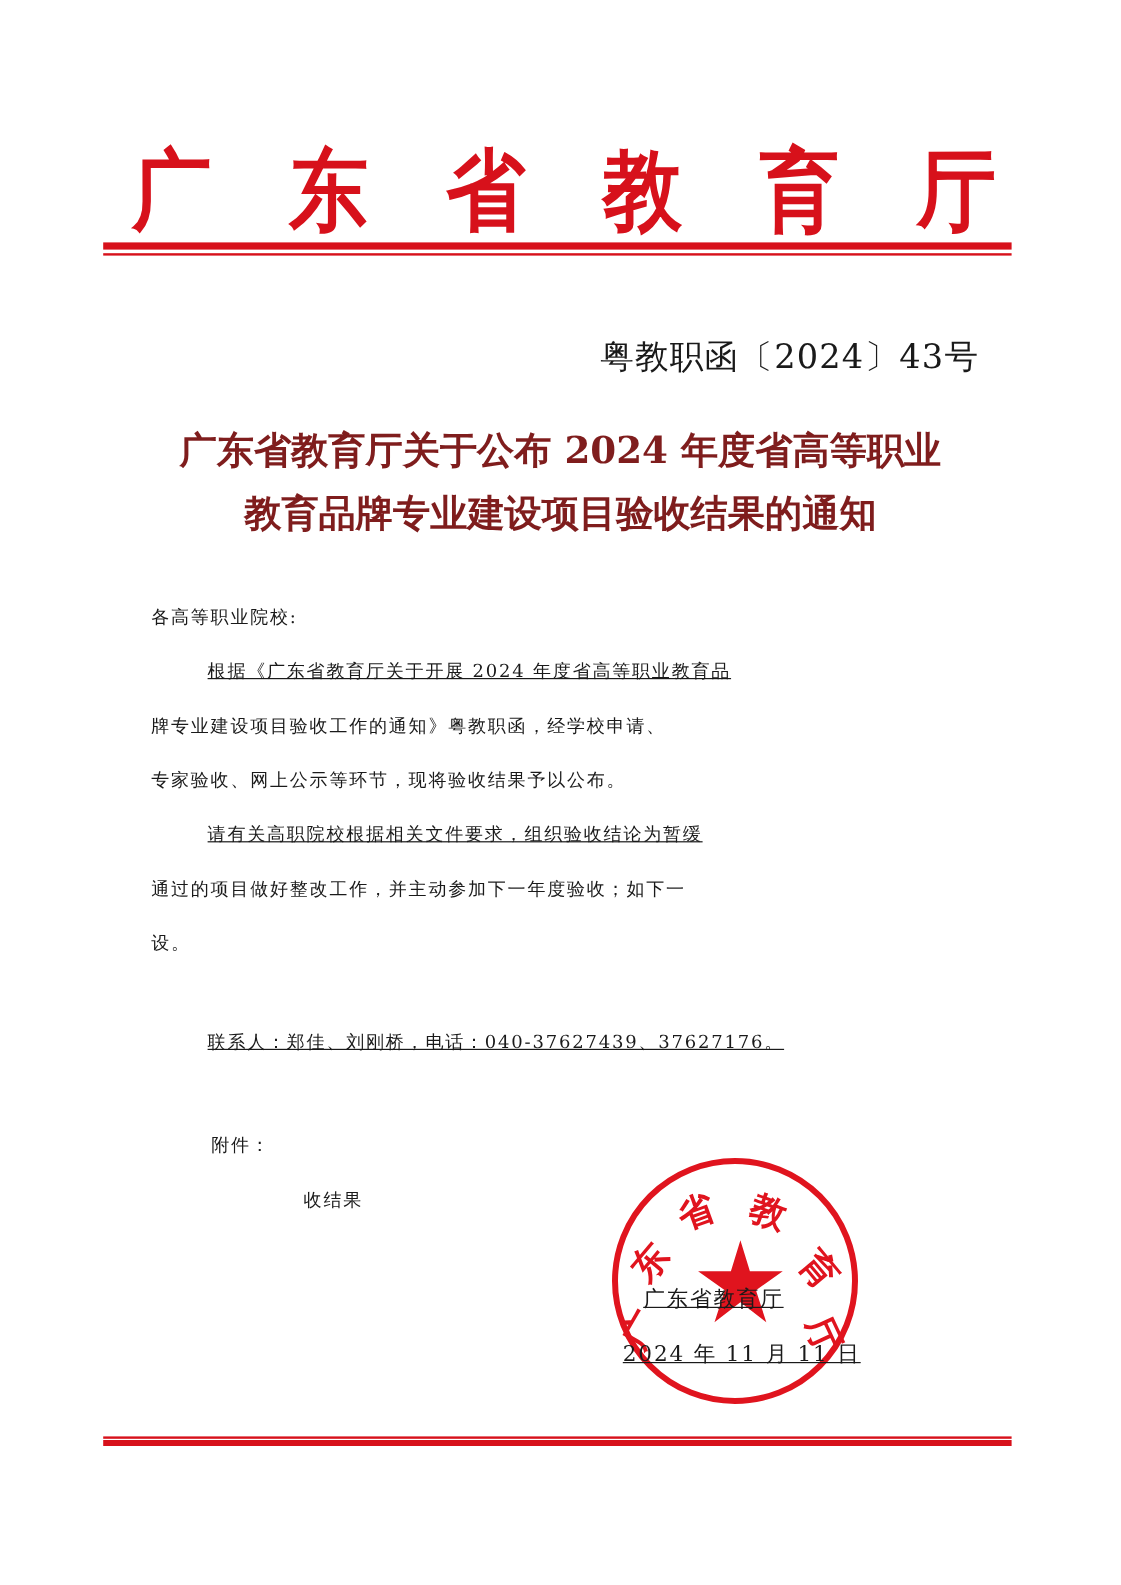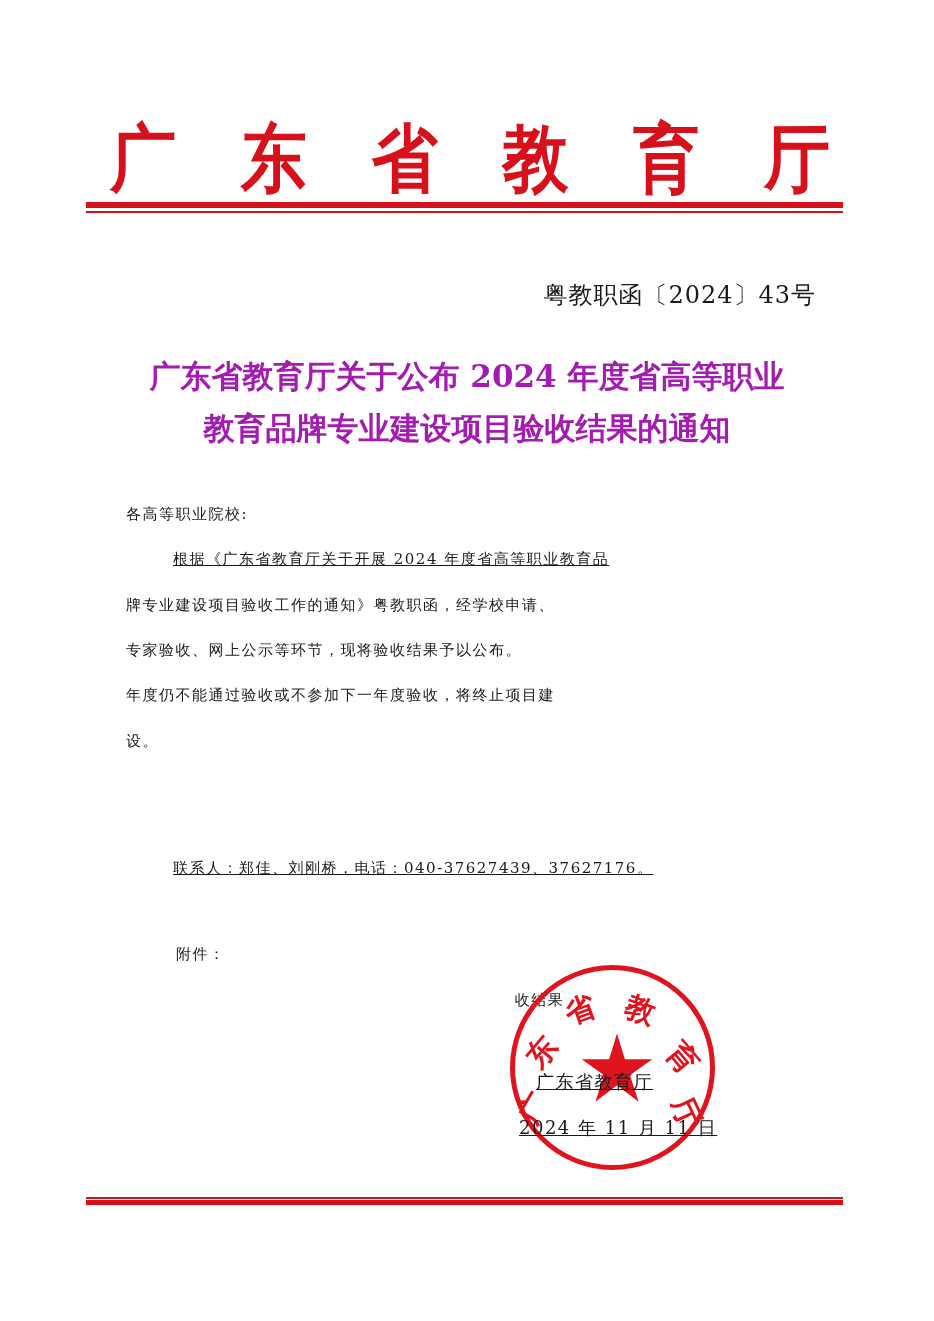--- a/index.html
+++ b/index.html
@@ -5,23 +5,23 @@
   html, body { margin: 0; padding: 0; background: #ffffff; }
   body { width: 934px; height: 1321px; position: relative; overflow: hidden;
          font-family: "DejaVu Serif", "Liberation Serif", serif; color: #1a1a1a; }
   .abs { position: absolute; }
   .header-title { left: 110px; top: 118px; width: 720px; height: 80px;
                   display: flex; justify-content: space-between; align-items: center; }
   .header-title span { color: #d7111b; font-size: 66px; font-weight: bold; line-height: 1;
                        font-family: "DejaVu Serif", serif; transform: scaleY(1.12); }
   .rule-thick { background: #d7111b; }
   .rule-thin { background: #d7111b; }
-  .docno { right: 118px; top: 279px; font-size: 24px; letter-spacing: 1px; }
+  .docno { right: 118px; top: 279px; font-size: 28px; letter-spacing: 1px; }
   .title { left: 0; width: 934px; text-align: center; font-weight: bold; font-size: 31px; line-height: 52px;
-           color: #a21caf; }
+           color: #7f1d1d; }
   .para { left: 126px; width: 700px; font-size: 15px; line-height: 45.5px; letter-spacing: 1.5px; }
   .indent { text-indent: 47px; text-decoration: underline; }
   .seal { left: 510px; top: 965px; width: 205px; height: 205px; border: 5px solid #e0141e;
           border-radius: 50%; box-sizing: border-box; }
   .seal-char { position: absolute; color: #e0141e; font-size: 30px; font-weight: bold; }
   .seal-star { position: absolute; left: 66px; top: 62px; width: 72px; height: 72px; }
   .sign { font-size: 18px; letter-spacing: 1.5px; text-decoration: underline; }
 </style>
 </head>
 <body>
@@ -46,27 +46,28 @@
 
 <div class="abs para" style="top:492px;">各高等职业院校:</div>
 
 <div class="abs para" style="top:537px;">
   <div class="indent">根据《广东省教育厅关于开展 2024 年度省高等职业教育品</div>
   <div>牌专业建设项目验收工作的通知》粤教职函，经学校申请、</div>
   <div>专家验收、网上公示等环节，现将验收结果予以公布。</div>
 </div>
 
 <div class="abs para" style="top:673px;">
-  <div>年度仍不能通过验收或不参加下一年度验收，将终止项目建</div>
+  <div class="indent">请有关高职院校根据相关文件要求，组织验收结论为暂缓</div>
+  <div>通过的项目做好整改工作，并主动参加下一年度验收；如下一</div>
   <div>设。</div>
 </div>
 
 <div class="abs para indent" style="top:846px;">联系人：郑佳、刘刚桥，电话：040-37627439、37627176。</div>
 
-<div class="abs para" style="top:932px; left:176px; width:650px;text-align:center;">
+<div class="abs para" style="top:932px; left:176px; width:650px;">
   <div style="display:flex;">
     <span>附件：</span>
   </div>
   <div style="padding-left:77px;">收结果</div>
 </div>
 
 <div class="abs seal">
   <span class="seal-char" style="left:4px; top:118px; transform:rotate(-60deg);">广</span>
   <span class="seal-char" style="left:12px; top:62px; transform:rotate(-50deg);">东</span>
   <span class="seal-char" style="left:50px; top:20px; transform:rotate(-20deg);">省</span>

